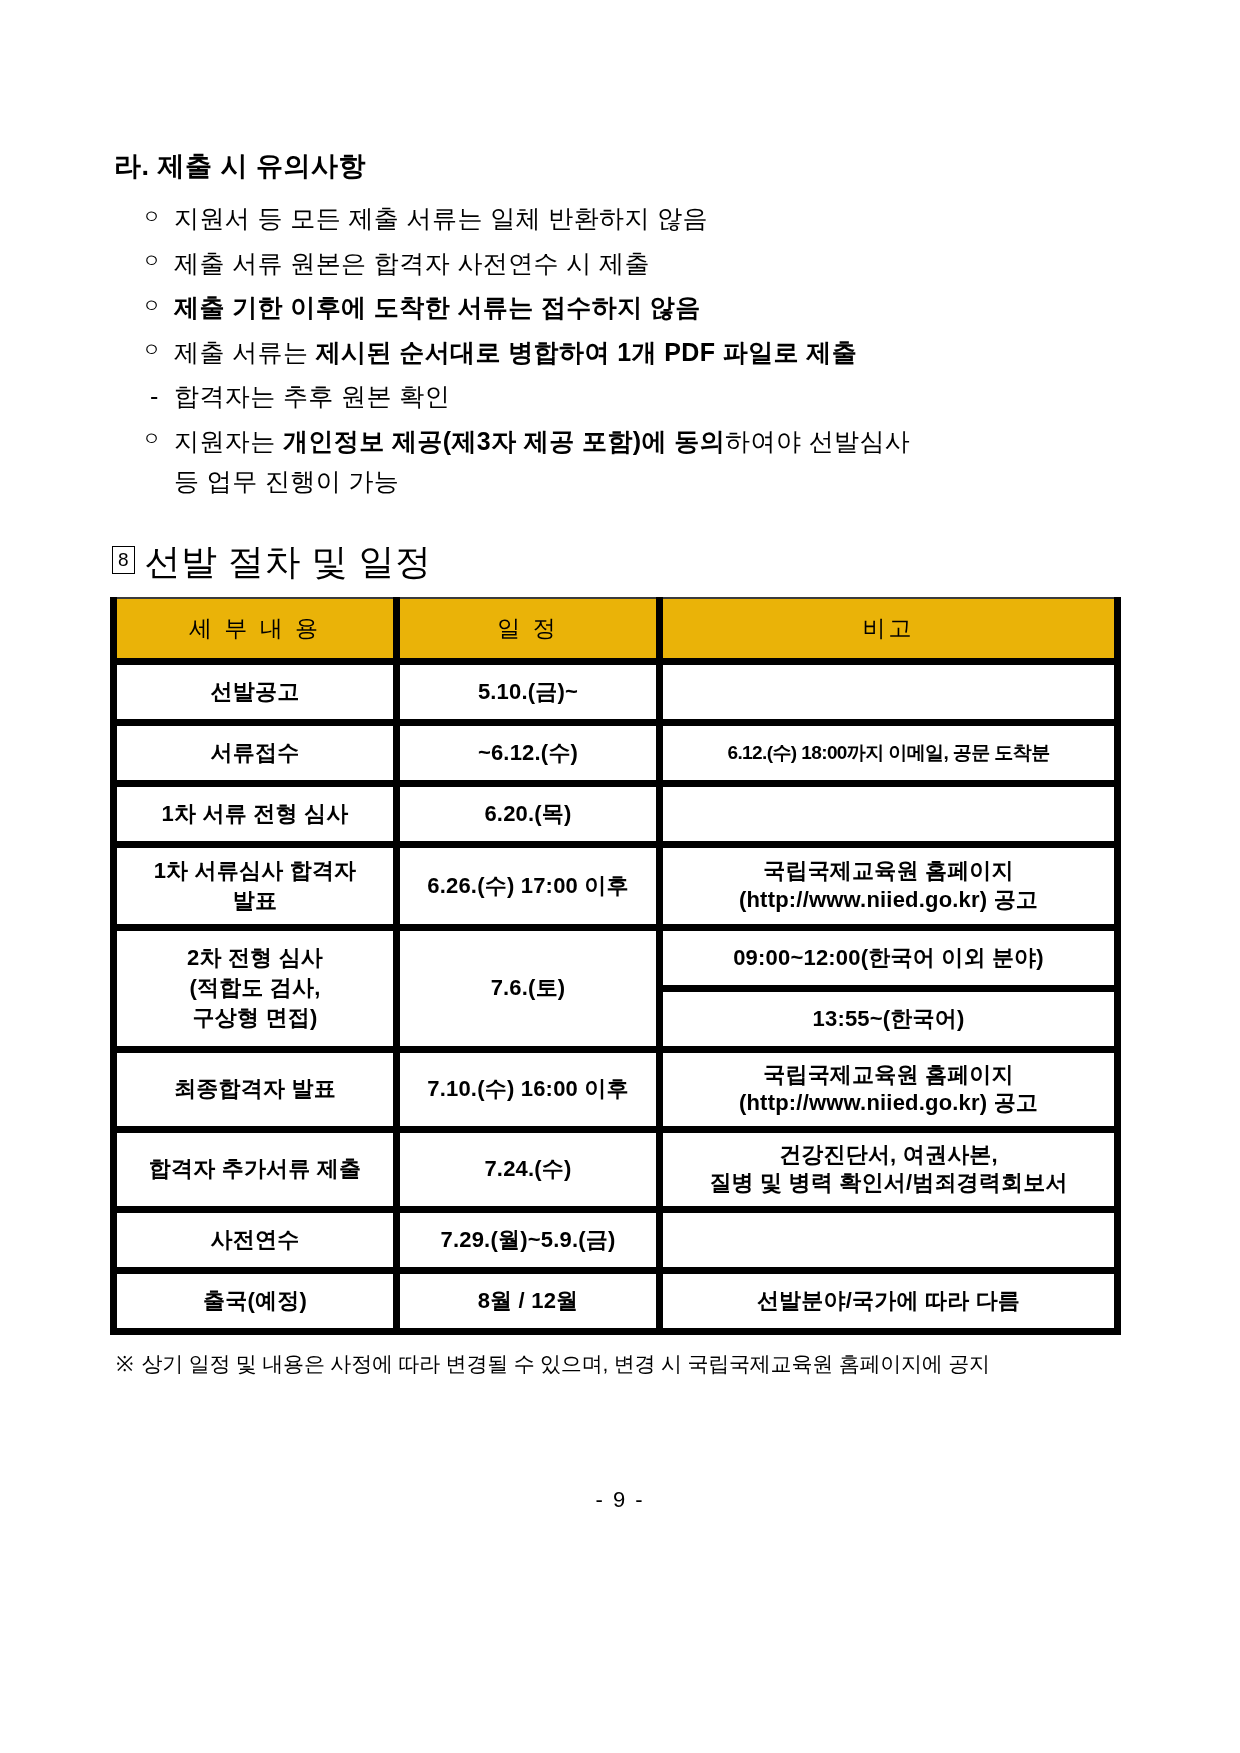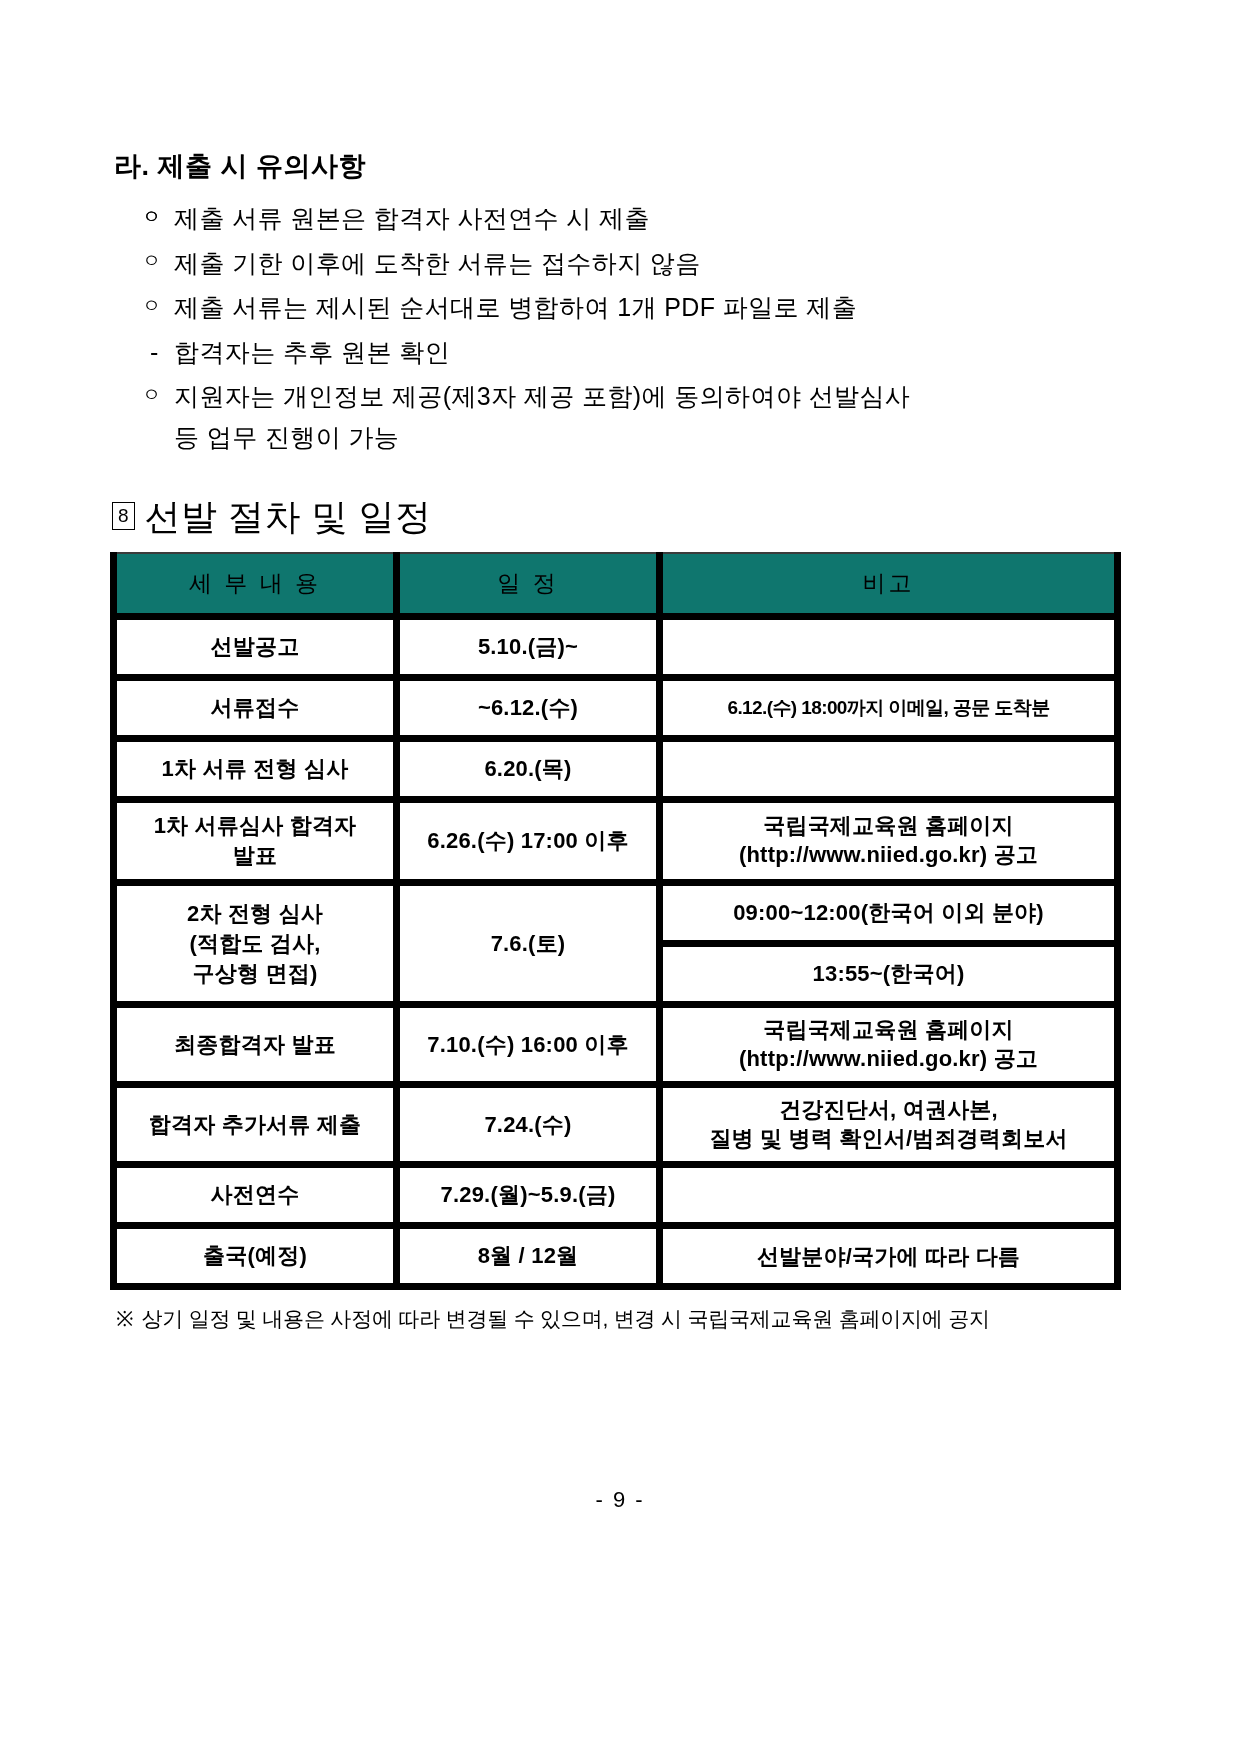--- a/index.html
+++ b/index.html
@@ -61,21 +61,21 @@
     font-size: 24px;
     line-height: 1.5;
     letter-spacing: 0.3px;
     margin-bottom: 2px;
   }
   li.dash .dsh {
     position: absolute;
     left: 38px;
     top: 0;
   }
-  .b { font-weight: normal; }
+  .b { font-weight: bold; }
   .cont-line {
     display: block;
     padding-left: 0;
   }
 
   
   .sec8-wrap {
     margin-top: 36px;
     margin-bottom: 10px;
     display: flex;
@@ -108,21 +108,21 @@
   table.schedule td, table.schedule th {
     border: 7px solid #000000;
     padding: 8px 6px;
     font-size: 22px;
     text-align: center;
     vertical-align: middle;
     font-weight: bold;
     letter-spacing: 0.2px;
   }
   table.schedule thead th {
-    background: #0f766e;
+    background: #eab308;
     font-weight: normal;
     font-size: 23px;
     letter-spacing: 3px;
     padding: 14px 6px;
     border-top: 2.5px solid #3b3b3b;
   }
   table.schedule tbody td {
     height: 38px;
   }
   .col-a { width: 283px; }
@@ -167,20 +167,21 @@
 <body>
 
 <div class="page">
   <div class="content">
 
     <div class="sec-heading">라. 제출 시 유의사항</div>
 
     <ul class="bullets">
       <li>
         <span class="circ">ㅇ</span>
+        <span>지원서 등 모든 제출 서류는 일체 반환하지 않음</span>
       </li>
       <li>
         <span class="circ">ㅇ</span>
         <span>제출 서류 원본은 합격자 사전연수 시 제출</span>
       </li>
       <li>
         <span class="circ">ㅇ</span>
         <span class="b">제출 기한 이후에 도착한 서류는 접수하지 않음</span>
       </li>
       <li>

